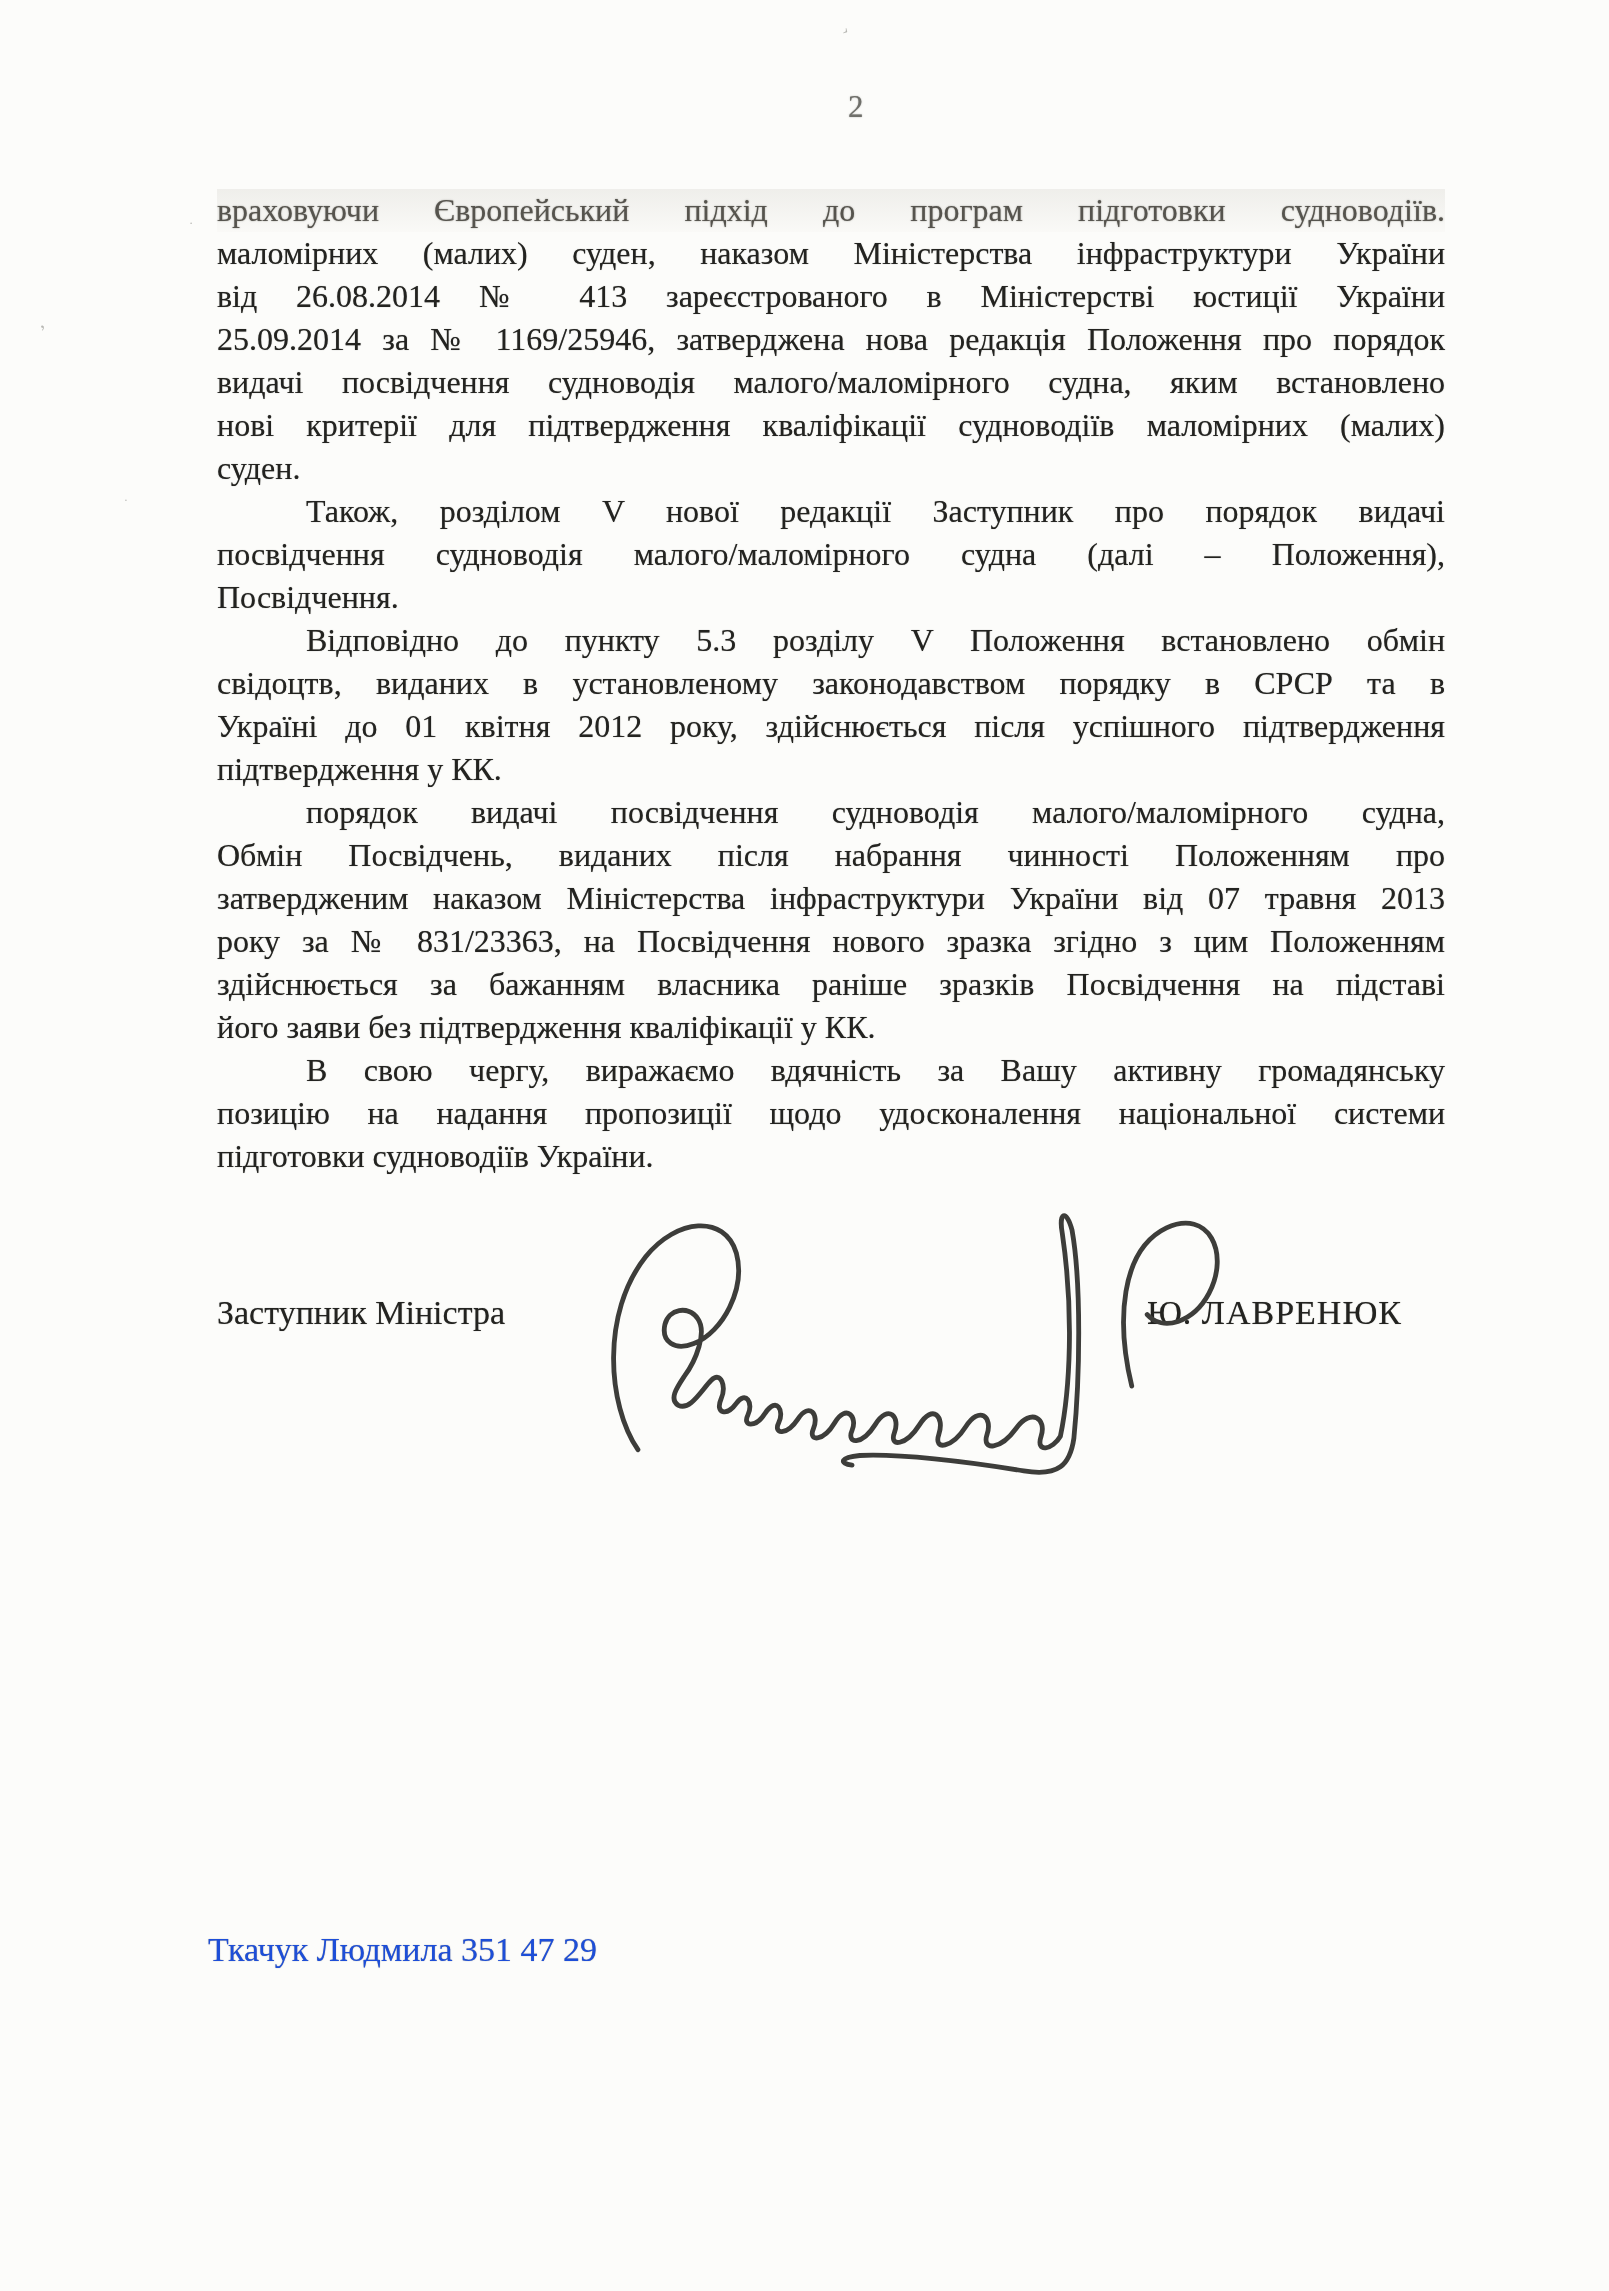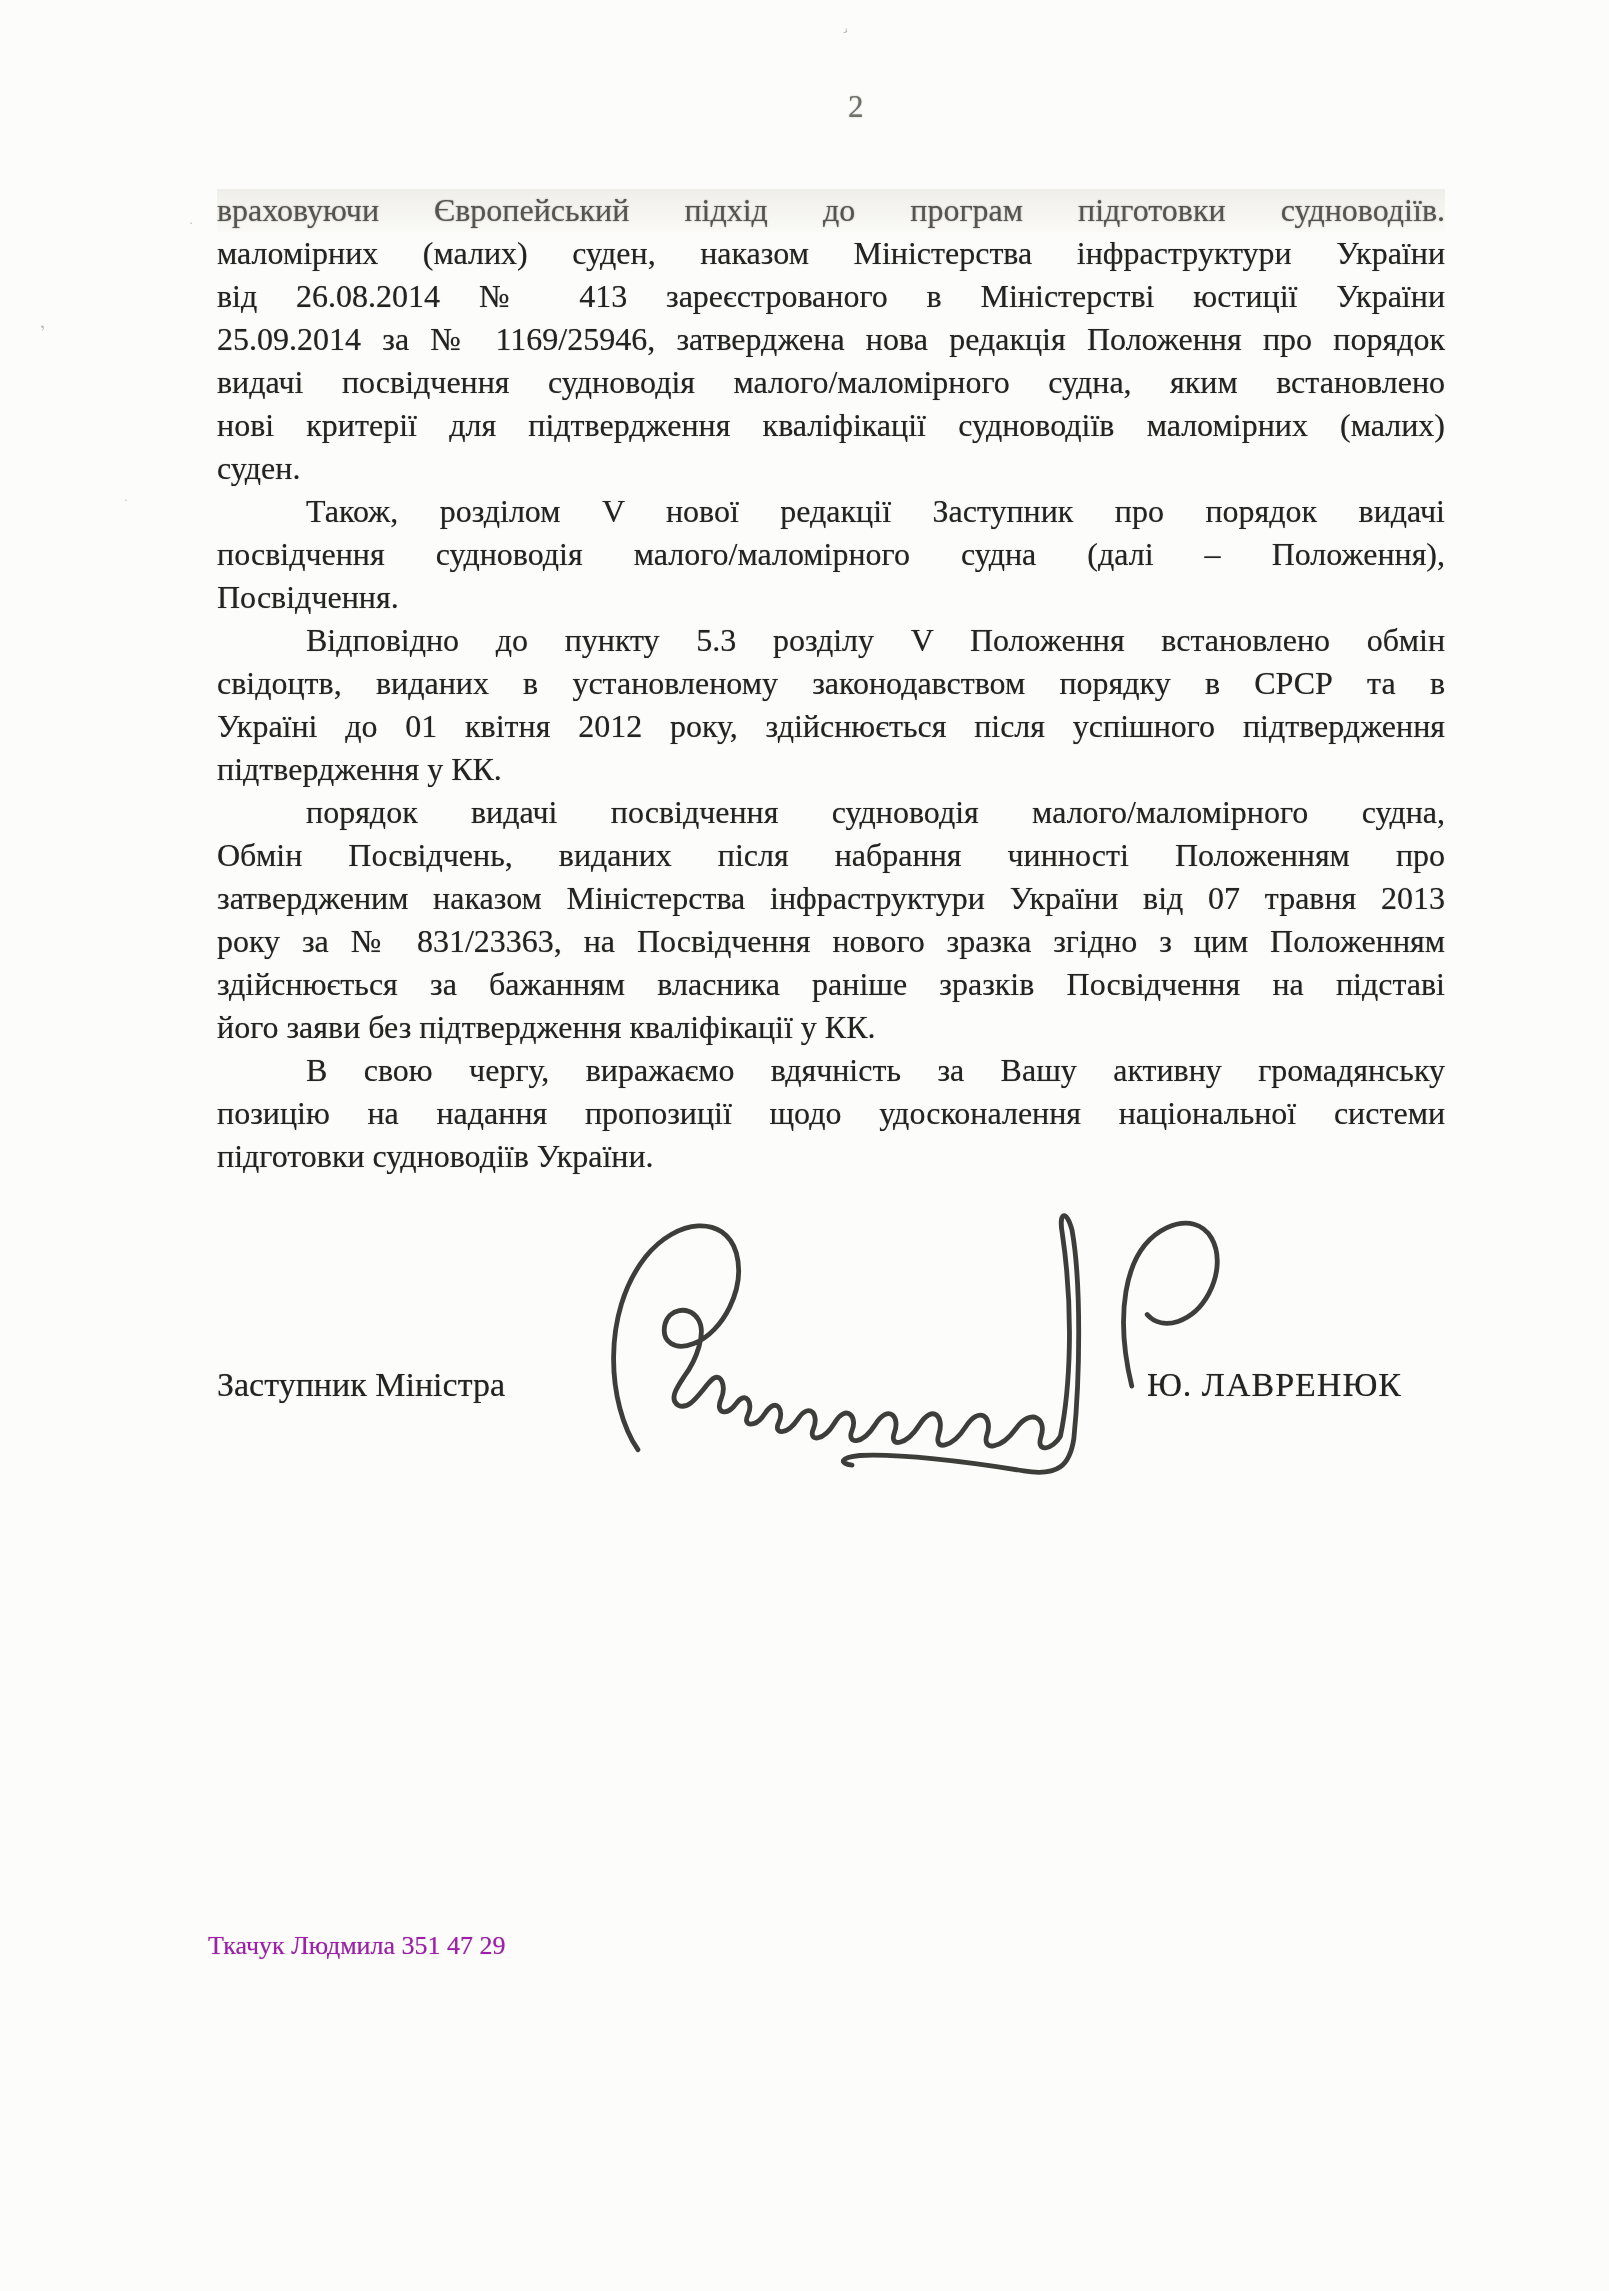--- a/index.html
+++ b/index.html
@@ -39,21 +39,21 @@
   .para .line.last { text-align-last: left; }
   .para.indent .line:first-child { text-indent: 89px; }
   .line.faded {
     color: #56544e;
     text-shadow: 0 0 1.5px rgba(120,118,110,.85);
     background: linear-gradient(to bottom, rgba(228,227,222,.55), rgba(243,242,238,.25));
   }
   .signature-row {
     position: absolute;
     left: 217px;
-    top: 1366px;
+    top: 1294px;
     width: 1228px;
     display: flex;
     justify-content: space-between;
     align-items: center;
     padding-right: 0;
   }
   .sig-title {
     font-size: 34px;
     text-shadow: 0 0 0.9px rgba(55,55,50,.6);
   }
@@ -68,22 +68,22 @@
     left: 541px;
     top: 1197px;
     width: 734px;
     height: 299px;
     pointer-events: none;
   }
   .footer-line {
     position: absolute;
     left: 208px;
     top: 1931px;
-    font-size: 26px;
-    color: #a21caf;
+    font-size: 34px;
+    color: #1d4ed8;
     text-shadow: 0 0 1px rgba(80,78,72,.6);
   }
   .speck {
     position: absolute;
     color: #8a8a84;
     font-size: 19.3px;
     opacity: .6;
   }
   .speck.s1 { left: 41px;  top: 321px; transform: rotate(-20deg); }
   .speck.s2 { left: 844px; top: 21px;  font-size: 15.4px; transform: rotate(30deg); }

